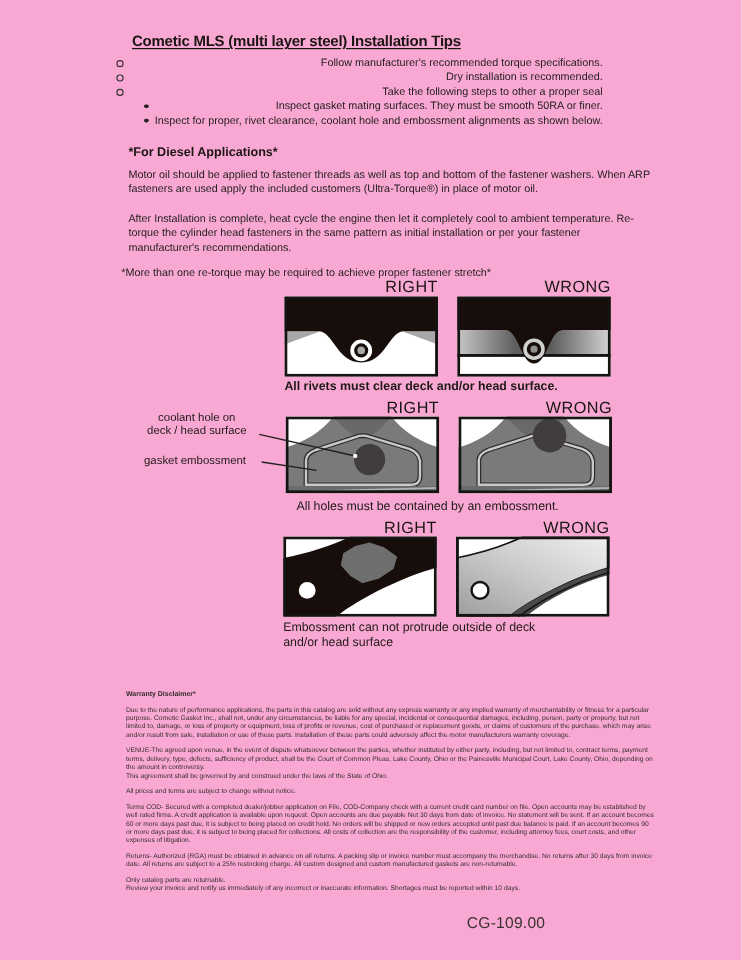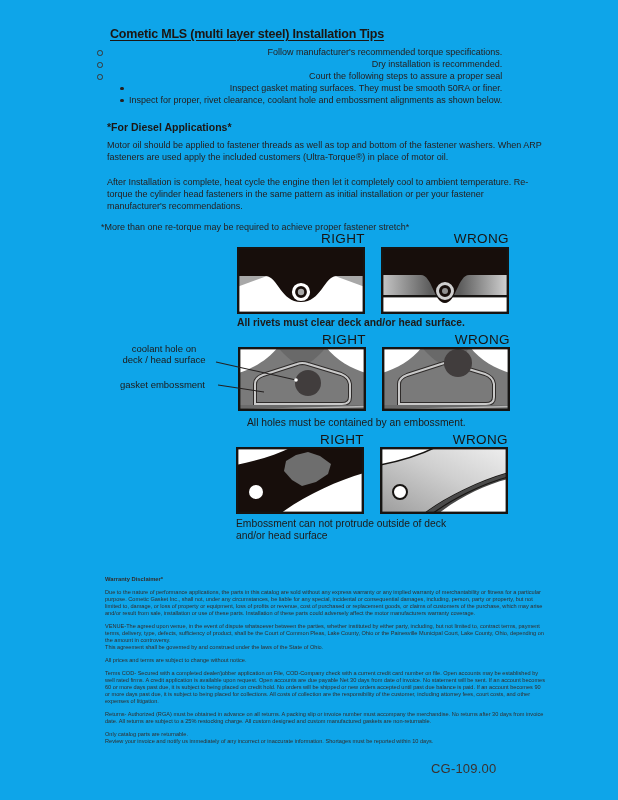--- a/index.html
+++ b/index.html
@@ -1,17 +1,17 @@
 <!DOCTYPE html>
 <html><head>
 <meta charset="utf-8">
 <style>
   html,body{margin:0;padding:0;background:#e8e8e8;}
   .page{
-    position:relative;width:618px;height:800px;background:#0ea5e9;
+    position:relative;width:618px;height:800px;background:#f9a8d4;
     margin:0 auto;overflow:hidden;
     font-family:"Liberation Sans","DejaVu Sans",sans-serif;
     color:#2a2422;
   }
   .abs{position:absolute;}
   .doc-title{
     font-size:12.5px;font-weight:bold;letter-spacing:-0.2px;
     text-decoration:underline;text-underline-offset:2px;color:#1c1613;
     white-space:nowrap;
   }
@@ -31,42 +31,42 @@
   .rw-label{
     font-size:13.5px;letter-spacing:0.4px;color:#181513;text-align:right;
     width:128px;display:inline-block;
   }
   .fig-caption{font-size:10.3px;color:#1e1917;white-space:pre-line;line-height:12px;}
   .callout{font-size:9.5px;color:#1e1917;line-height:11px;white-space:pre-line;}
   .panel{display:block;}
   .fineprint{font-size:5.6px;line-height:7px;color:#332d2b;width:440px;}
   .fineprint p{margin:0 0 6px 0;white-space:pre-line;}
   .fineprint .fp-head{font-weight:bold;font-size:5.8px;margin-bottom:6px;}
-  .page-num{font-size:13px;color:#3a3230;letter-spacing:0.2px;margin-left:42px;}
+  .page-num{font-size:13px;color:#3a3230;letter-spacing:0.2px;}
   svg{display:block;}
 </style>
 </head>
 <body>
 
 <div class="page">
 
   <div class="abs doc-title" style="left:110px;top:27px;">Cometic MLS (multi layer steel) Installation Tips</div>
 
   <div class="abs bullets" style="left:97px;top:46px;">
     <div class="b-row">
       <span class="marker-open"></span>
       <span>Follow manufacturer's recommended torque specifications.</span>
     </div>
     <div class="b-row">
       <span class="marker-open"></span>
       <span>Dry installation is recommended.</span>
     </div>
     <div class="b-row">
       <span class="marker-open"></span>
-      <span>Court the following steps to assure a proper seal</span>
+      <span>Take the following steps to other a proper seal</span>
     </div>
     <div class="b-row sub">
       <span class="marker-filled"></span>
       <span>Inspect gasket mating surfaces.  They must be smooth 50RA or finer.</span>
     </div>
     <div class="b-row sub">
       <span class="marker-filled"></span>
       <span>Inspect for proper, rivet clearance, coolant hole and embossment alignments as shown below.</span>
     </div>
   </div>

